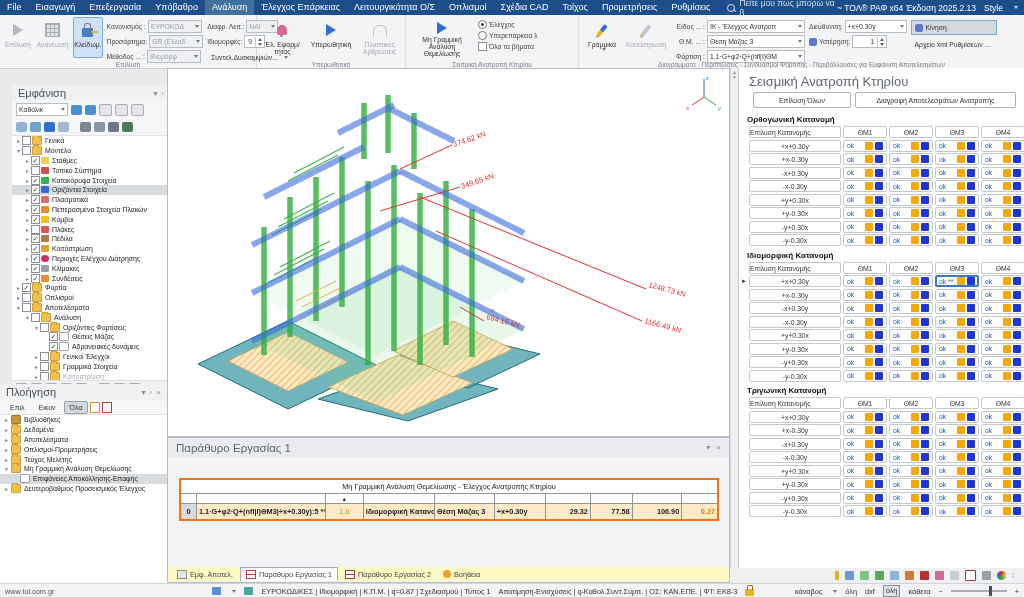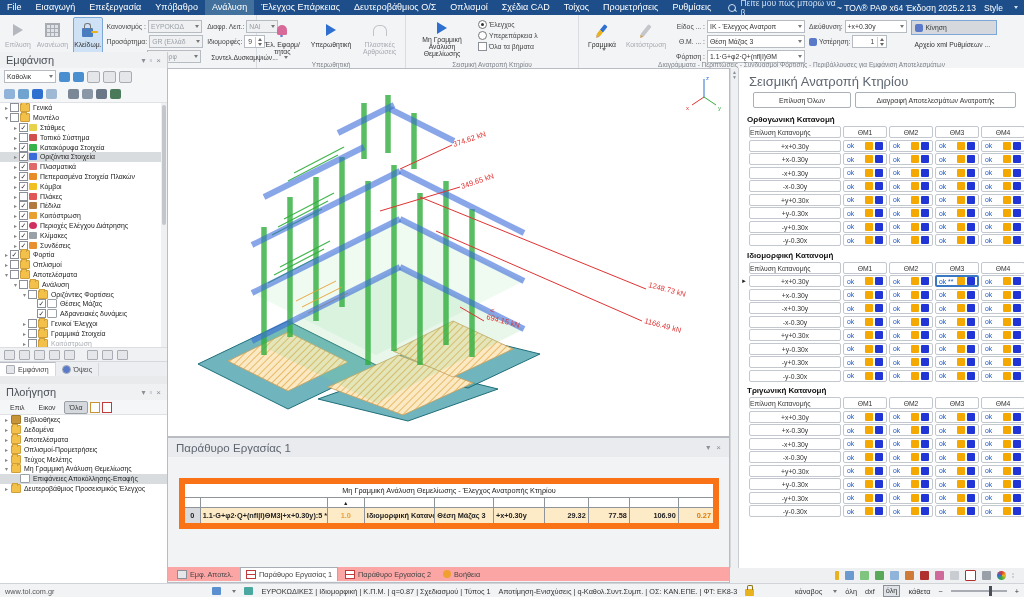--- a/index.html
+++ b/index.html
@@ -96,36 +96,36 @@
   #viewport{position:absolute;left:167px;top:68px;width:563px;height:369px;background:#fff;border:1px solid #b9bdc3;box-sizing:border-box;}
   #overlay-text{position:absolute;left:8px;top:306px;font-size:8px;line-height:10.5px;white-space:nowrap;}
   
   #workwin{position:absolute;left:167px;top:437px;width:563px;height:146px;background:#f2f3f5;border:1px solid #b9bdc3;box-sizing:border-box;}
   #ww-head{height:19px;display:flex;align-items:center;background:#e9ebee;color:#5f6570;font-size:11.5px;padding:0 8px;}
   #ww-head .ctrls{margin-left:auto;display:flex;gap:6px;font-size:8px;color:#8a8f98;}
   #ww-tabs{display:flex;align-items:center;height:16px;font-size:7.3px;color:#444;gap:2px;padding:0 4px;background:#eceef1;}
   .wtab{display:flex;align-items:center;gap:3px;padding:0 5px;height:13px;white-space:nowrap;}
   .wtab.sel{background:#d8dce2;border:1px solid #a8adb5;}
   .wtab .gsq{width:9px;height:7px;background:#3fae4a;border:1px solid #2b7f35;flex:none;}
-  #ww-table{position:absolute;left:11px;top:40px;width:540px;font-size:7.3px;color:#222;background:#fff;border:6px solid #f97316;box-sizing:border-box;}
+  #ww-table{position:absolute;left:11px;top:40px;width:540px;font-size:7.3px;color:#222;background:#fff;border:2px solid #f97316;box-sizing:border-box;}
   .ttl{height:13px;line-height:13px;text-align:center;border-bottom:1px solid #8f949a;font-size:7.3px;}
   .hd{display:flex;border-bottom:1px solid #8f949a;}
   .hc{border-right:1px solid #8f949a;display:flex;align-items:center;justify-content:center;font-weight:bold;box-sizing:border-box;}
   .hc:last-child{border-right:none;}
   .stack{display:flex;flex-direction:column;}
   .stack .t{height:13px;display:flex;align-items:center;justify-content:center;border-bottom:1px solid #8f949a;font-weight:bold;}
   .stack .b{height:11px;display:flex;align-items:center;justify-content:center;}
   .srow{display:flex;height:9px;border-bottom:1px solid #8f949a;}
   .sc{border-right:1px solid #8f949a;display:flex;align-items:center;justify-content:center;font-size:5.5px;box-sizing:border-box;}
   .sc:last-child{border-right:none;}
   .drow{display:flex;height:15px;background:#fdeac6;font-weight:bold;font-size:7.3px;}
   .dc{border-right:1px solid #8f949a;display:flex;align-items:center;padding:0 2px;box-sizing:border-box;white-space:nowrap;overflow:hidden;}
   .dc:last-child{border-right:none;}
   .num{justify-content:flex-end;}
-  #ww-bottom{position:absolute;left:0;bottom:1px;right:0;height:14px;display:flex;align-items:center;gap:2px;background:#fca5a5;font-size:7.3px;color:#444;padding:0 4px;}
+  #ww-bottom{position:absolute;left:0;bottom:1px;right:0;height:14px;display:flex;align-items:center;gap:2px;background:#fef9c3;font-size:7.3px;color:#444;padding:0 4px;}
   .btab{display:flex;align-items:center;gap:3px;padding:0 5px;height:13px;white-space:nowrap;}
   .btab.active{background:#fff;border:1px solid #a8adb5;border-bottom:none;}
   .redgrid{width:8px;height:7px;border:1px solid #c23b3b;background:linear-gradient(#c23b3b 1px,transparent 1px) 0 3px/100% 4px no-repeat,#fff;flex:none;}
   .graysq{width:8px;height:7px;border:1px solid #8a8f98;background:#e4e6ea;flex:none;}
   .orangedot{width:8px;height:8px;border-radius:50%;background:#f0a030;flex:none;}
   
   #right-scroll{position:absolute;left:730px;top:68px;width:8px;height:515px;background:#eef0f2;border-left:1px solid #d5d8dc;font-size:5px;color:#8a8f98;text-align:center;line-height:5px;padding-top:2px;box-sizing:border-box;}
   #ot-panel{position:absolute;left:738px;top:68px;width:286px;height:500px;background:#fff;border-left:1px solid #c9ccd1;box-sizing:border-box;overflow:hidden;}
   #ot-title{height:22px;display:flex;align-items:center;padding:2px 10px 0;color:#5f6570;font-size:13px;}
   #ot-sechdr{font-size:8px;font-weight:bold;color:#111;padding:2px 8px 3px;}
@@ -162,21 +162,21 @@
 <div id="app">
 
   <div id="menubar">
     <div id="menu-items" style="display: flex;">
         <span class="menu-item">File</span>
         <span class="menu-item">Εισαγωγή</span>
         <span class="menu-item">Επεξεργασία</span>
         <span class="menu-item">Υπόβαθρο</span>
         <span class="menu-item active">Ανάλυση</span>
         <span class="menu-item">Έλεγχος Επάρκειας</span>
-        <span class="menu-item">Δευτεροβάθμιος Ο/Σ</span>
+        <span class="menu-item">Λειτουργικότητα Ο/Σ</span>
         <span class="menu-item">Οπλισμοί</span>
         <span class="menu-item">Σχέδια CAD</span>
         <span class="menu-item">Τοίχος</span>
         <span class="menu-item">Προμετρήσεις</span>
         <span class="menu-item">Ρυθμίσεις</span>
       </div>
     <div id="search-box">
       <span class="mag"></span>
       <span>Πείτε μου πως μπορώ να β...</span>
     </div>
@@ -371,21 +371,21 @@
         <div class="fldrow">
             <span class="smallbtn">
               <span>Αρχείο xml Ρυθμίσεων ...</span>
             </span>
           </div>
       </div>
       <div class="glabel">Διαγράμματα - Περιπτώσεις - Συνδυασμοί Φόρτισης - Περιβάλλουσες για Εμφάνιση Αποτελεσμάτων</div>
     </div>
   </div>
 
-  <div class="sidepanel" style="top:52px;height:308px;">
+  <div class="sidepanel" style="top:85px;height:308px;margin-left:12px;">
     <div class="phead">
       <span>Εμφάνιση</span>
       <span class="ctrls">
           <span>▾</span>
           <span>▫</span>
           <span>×</span>
         </span>
     </div>
     <div class="tbar">
       <span class="dd" style="width:46px;height:11px">

